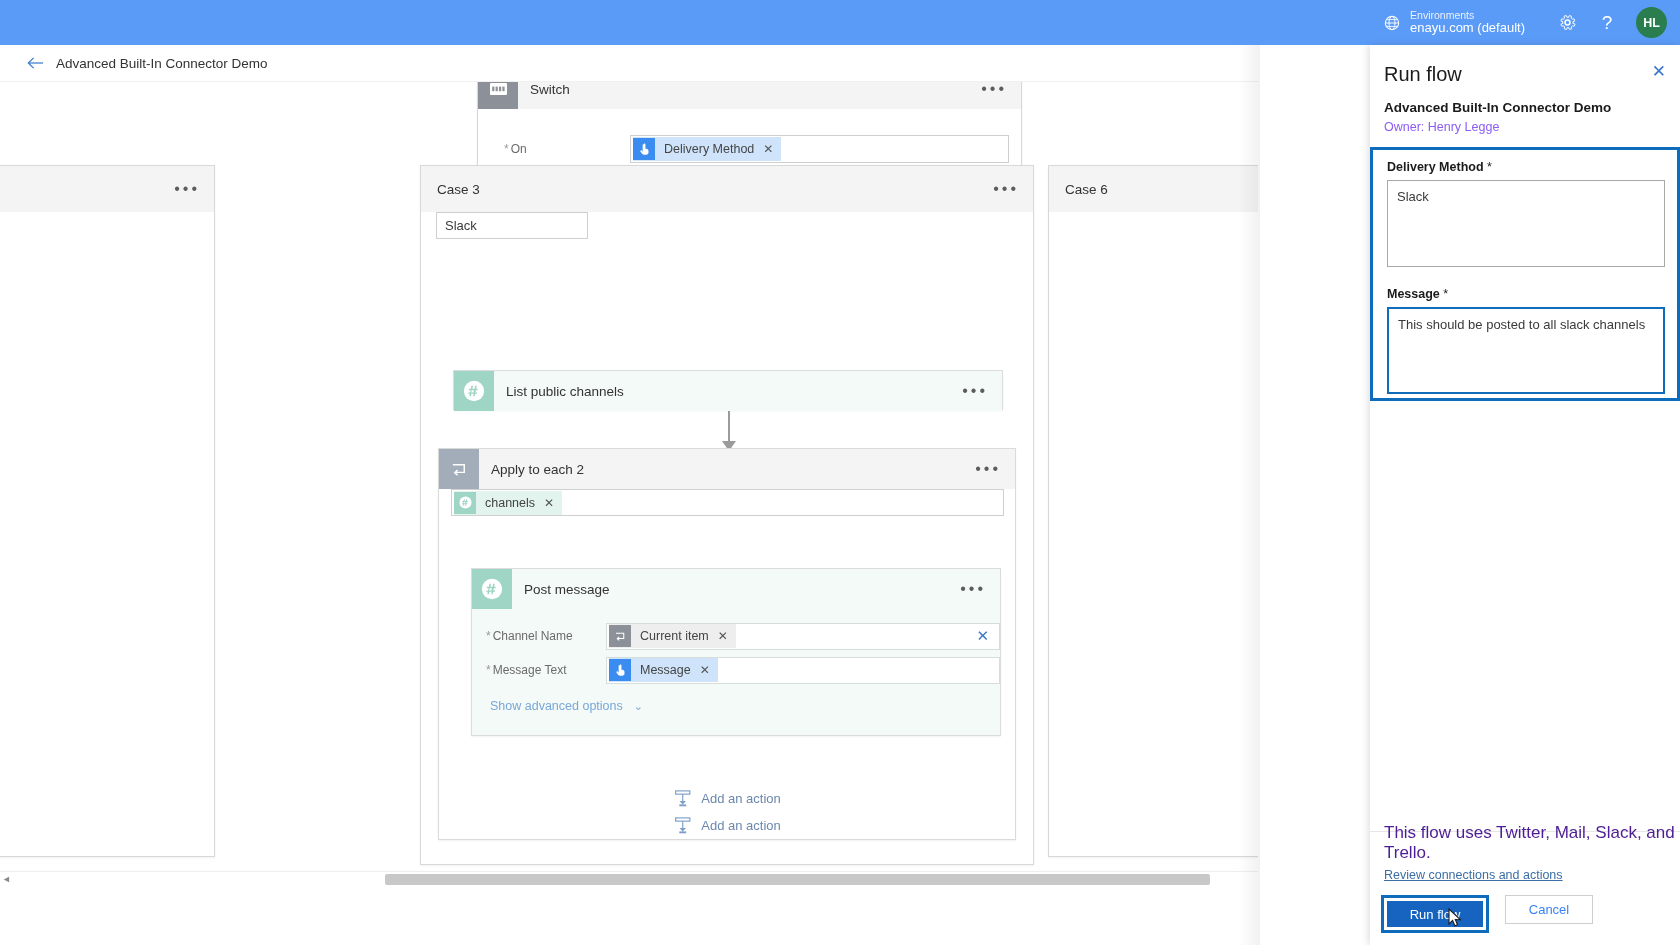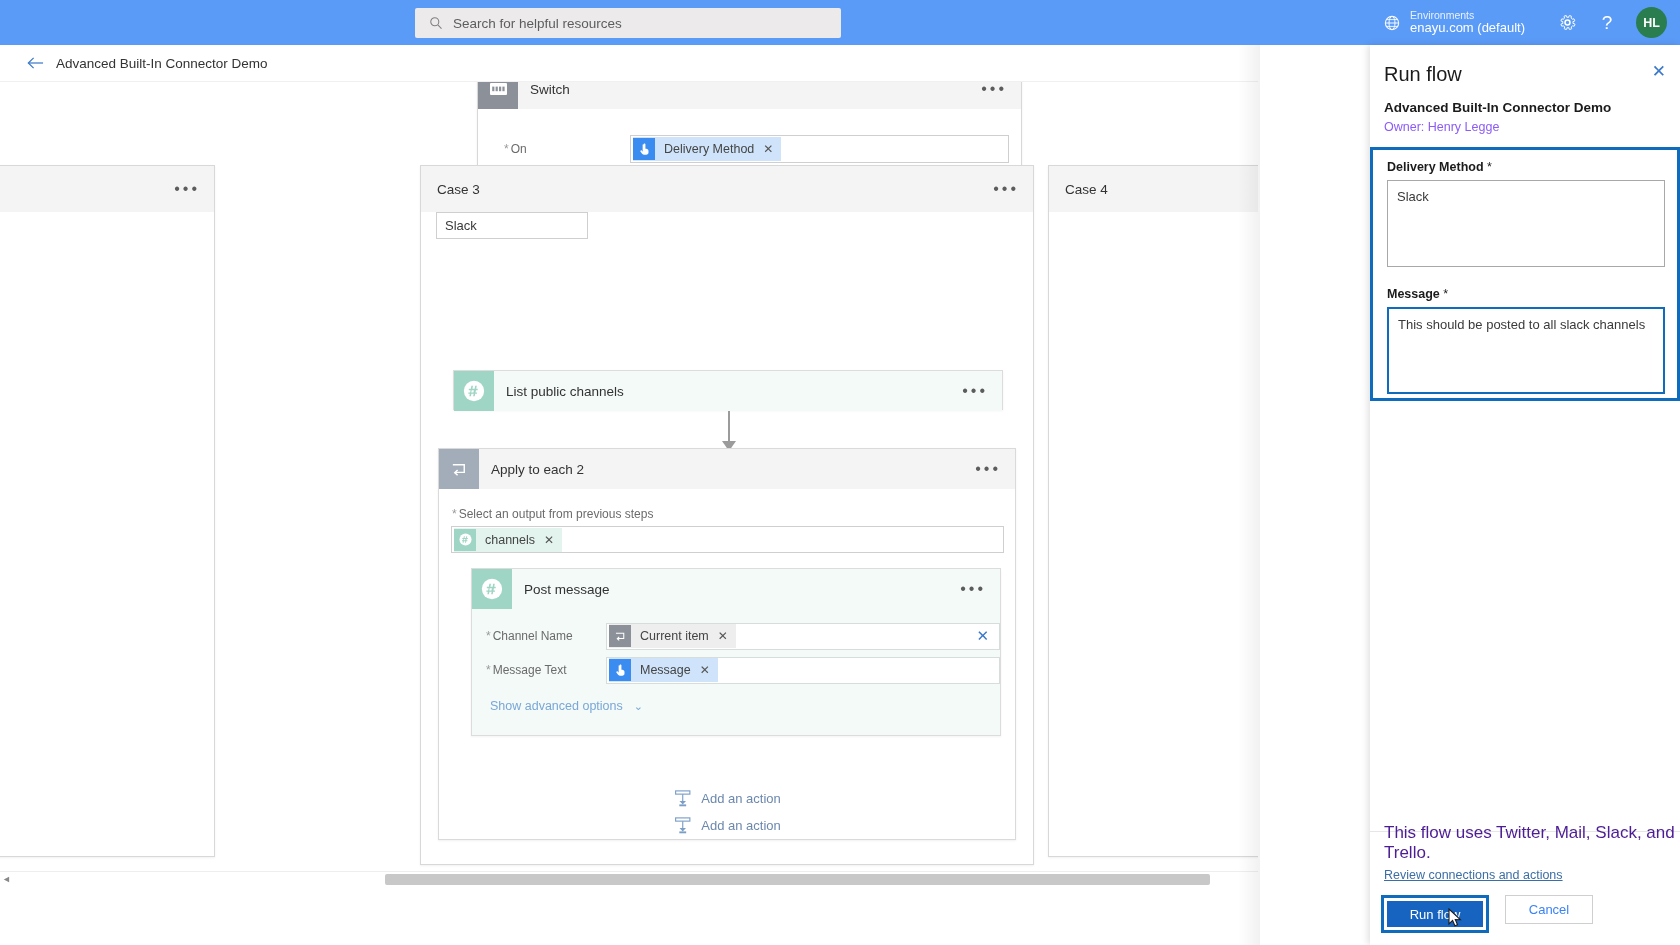--- a/index.html
+++ b/index.html
@@ -345,27 +345,20 @@
     position: absolute; top: 45px; left: 1238px;
     width: 22px; height: 900px;
     background: linear-gradient(to right, rgba(0,0,0,0) 0%, rgba(0,0,0,.055) 100%);
     z-index: 15;
   }
 </style>
 </head>
 <body>
 
 <div class="topbar">
-  <div class="search-box">
-    <svg class="search-icon" viewBox="0 0 16 16">
-      <circle cx="6.6" cy="6.6" r="4.6" fill="none" stroke="#5d5d5d" stroke-width="1.2"></circle>
-      <line x1="10.1" y1="10.1" x2="14.3" y2="14.3" stroke="#5d5d5d" stroke-width="1.2"></line>
-    </svg>
-    <span class="search-placeholder">Search for helpful resources</span>
-  </div>
 
   <div class="topbar-right">
     <svg class="env-icon" viewBox="0 0 20 20">
       <circle cx="10" cy="10" r="7.4" fill="none" stroke="#ffffff" stroke-width="1.2"></circle>
       <ellipse cx="10" cy="10" rx="3.3" ry="7.4" fill="none" stroke="#ffffff" stroke-width="1.1"></ellipse>
       <line x1="2.6" y1="10" x2="17.4" y2="10" stroke="#ffffff" stroke-width="1.1"></line>
       <line x1="3.8" y1="6.2" x2="16.2" y2="6.2" stroke="#ffffff" stroke-width="1"></line>
       <line x1="3.8" y1="13.8" x2="16.2" y2="13.8" stroke="#ffffff" stroke-width="1"></line>
     </svg>
     <div class="env-block">
@@ -465,23 +458,20 @@
         <div class="node-icon-sq icon-foreach">
           <svg width="19" height="19" viewBox="0 0 20 20">
             <path d="M3 5h12v8H6" fill="none" stroke="#ffffff" stroke-width="1.5"></path>
             <polyline points="8,10.5 5,13.3 8,16" fill="none" stroke="#ffffff" stroke-width="1.5"></polyline>
           </svg>
         </div>
         <span class="node-title">Apply to each 2</span>
         <span class="node-dots">•••</span>
       </div>
 
-      <div class="subfield-label">
-        <span class="req-star">*</span><span>Select an output from previous steps</span>
-      </div>
       <div class="channels-input">
         <span class="token token-mint">
           <span class="token-sq tsq-mint">
             <svg width="15" height="15" viewBox="0 0 26 26">
               <circle cx="13" cy="13" r="10.5" fill="#ffffff"></circle>
               <path d="M10.2 7.4l-.6 3.1H7.4v1.6h1.9l-.5 2.4H6.9v1.6h1.6l-.5 2.5h1.7l.5-2.5h2.4l-.5 2.5h1.7l.5-2.5h1.9v-1.6h-1.6l.5-2.4h1.9v-1.6h-1.6l.6-3.1h-1.7l-.6 3.1h-2.4l.6-3.1zm.3 4.7h2.4l-.5 2.4h-2.4z" fill="#9fd5c4"></path>
             </svg>
           </span>
           <span>channels</span>
           <span class="token-x">✕</span>
@@ -561,21 +551,21 @@
         <line x1="10" y1="5.4" x2="10" y2="13.2" stroke="#7b9ec7" stroke-width="1.2"></line>
         <polygon points="10,16.4 6.6,12.6 13.4,12.6" fill="#7b9ec7"></polygon>
         <rect x="6.4" y="16.2" width="7.2" height="2" fill="#7b9ec7"></rect>
       </svg>
       <span class="aa-text">Add an action</span>
     </div>
   </div>
 
   <div class="case-box case-right">
     <div class="case-header">
-      <span class="case-title">Case 4</span>
+      <span class="case-title">Case 6</span>
     </div>
   </div>
 </div>
 
 <div class="scroll-track"></div>
 <div class="scroll-thumb"></div>
 <div class="scroll-left-arrow">◄</div>
 
 <div class="shadow-strip"></div>
 

